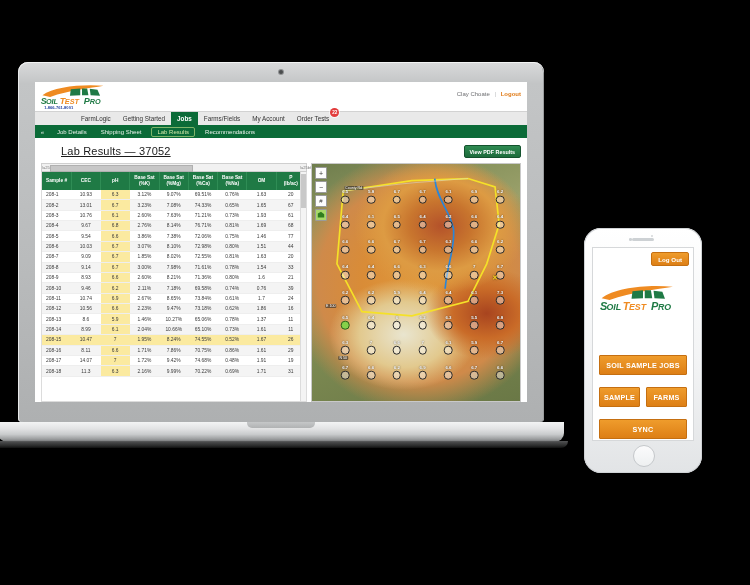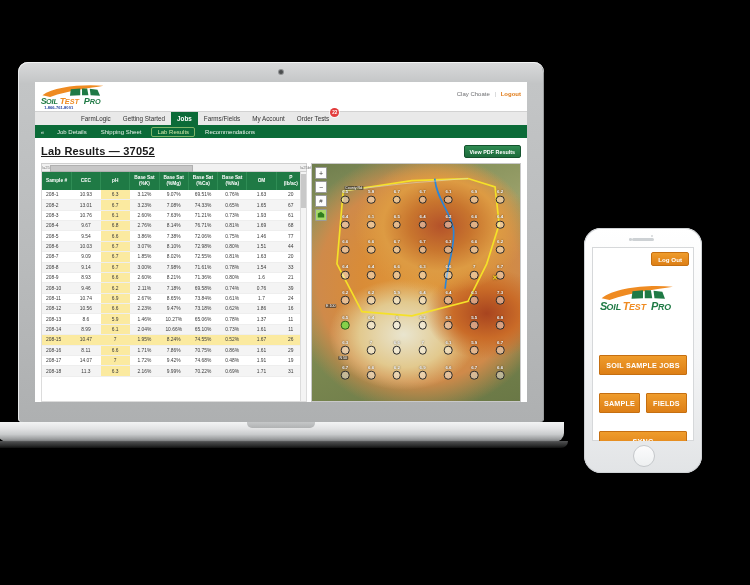--- a/index.html
+++ b/index.html
@@ -42,21 +42,21 @@
     background:#e23b3b;color:#fff;font-size:4.6px;display:flex;align-items:center;justify-content:center;font-weight:bold;
     box-shadow:0 0 0 1px rgba(255,255,255,.55);}
 
   .subnav{height:13px;background:#0b6b38;display:flex;align-items:stretch;flex:0 0 auto;}
   .subnav .collapse{width:15px;display:flex;align-items:center;justify-content:center;color:#dfe9e2;font-size:6px;}
   .subnav .sitem{font-size:6px;color:#e8f1ea;display:flex;align-items:center;padding:0 7px;white-space:nowrap;}
   .subnav .sitem.active{background:#0b6b38;color:#cfe6a6;border:1px solid #7fb46a;border-radius:2px;margin:1.5px 3px;padding:0 5px;}
 
   .content{flex:1 1 auto;position:relative;background:#fff;padding:7px 6px 0 6px;display:flex;flex-direction:column;min-height:0;}
   .page-head{display:flex;align-items:flex-start;justify-content:space-between;flex:0 0 auto;}
-  .page-title{font-size:11px;font-weight:bold;color:#1a1a1a;text-decoration:underline;letter-spacing:.2px;}
+  .page-title{font-size:11px;font-weight:normal;color:#1a1a1a;text-decoration:underline;letter-spacing:.2px;margin-left:20px;}
   .pdfbtn{background:linear-gradient(180deg,#2f8b52,#1d6b3c);border:1px solid #14532e;color:#fff;font-size:5.4px;
     padding:2.5px 5px;border-radius:2px;font-weight:bold;white-space:nowrap;}
 
   .body-split{display:flex;gap:4px;flex:1 1 auto;min-height:0;margin-top:5px;}
 
   
   .tablewrap{width:266px;display:flex;flex-direction:column;min-height:0;}
   .hscroll{height:7px;background:#f1f1f1;border:1px solid #cfcfcf;display:flex;align-items:center;flex:0 0 auto;position:relative;}
   .hscroll .arrow{width:6px;text-align:center;font-size:4px;color:#777;}
   .hscroll .track{flex:1;height:5px;position:relative;}
@@ -107,21 +107,21 @@
   .phone-spk{position:absolute;left:50%;margin-left:-11px;top:10px;width:22px;height:2.6px;border-radius:2px;background:#cdd1d4;}
   .phone-cam{position:absolute;left:50%;margin-left:-14px;top:10px;width:2.6px;height:2.6px;border-radius:50%;background:#cdd1d4;}
   .phone-cam2{position:absolute;left:50%;margin-left:8px;top:7px;width:1.8px;height:1.8px;border-radius:50%;background:#d5d8da;}
   .phone-home{position:absolute;left:50%;margin-left:-10px;bottom:6px;width:20px;height:20px;border-radius:50%;
     border:1px solid #c5c8cb;background:linear-gradient(180deg,#fbfbfc,#eef0f1);}
   .phone-screen{position:absolute;left:8px;top:19px;width:102px;height:194px;background:#fff;
     box-shadow:inset 0 0 0 1px #d6d8da;overflow:hidden;}
   .mlogout{position:absolute;right:5px;top:5px;background:linear-gradient(180deg,#ef9c2c,#dd7f16);
     border:1px solid #c56f11;color:#fff;font-size:6.2px;padding:2.5px 6px;border-radius:2px;font-weight:bold;}
   .mlogo{position:absolute;left:50%;top:38px;transform:translateX(-50%);width:88px;}
-  .mbtns{position:absolute;left:7px;right:7px;top:108px;display:flex;flex-direction:column;gap:18px;}
+  .mbtns{position:absolute;left:7px;right:7px;top:108px;display:flex;flex-direction:column;gap:12px;}
   .mbtn{background:linear-gradient(180deg,#ef9c2c,#dd7f16);border:1px solid #c56f11;color:#fff;
     font-size:7.2px;font-weight:bold;text-align:center;padding:4.5px 0;border-radius:1px;letter-spacing:.2px;}
   .mrow{display:flex;gap:6px;}
   .mrow .mbtn{flex:1;}
 </style>
 </head>
 <body>
 
 <div class="stage">
 
@@ -586,21 +586,21 @@
           <text x="68" y="56" font-family="Liberation Sans, sans-serif" font-size="20" font-weight="bold" font-style="italic" fill="#ef8b22">EST</text>
           <text x="118" y="56" font-family="Liberation Sans, sans-serif" font-size="25" font-weight="bold" font-style="italic" fill="#1f7a45">P</text>
           <text x="134" y="56" font-family="Liberation Sans, sans-serif" font-size="20" font-weight="bold" font-style="italic" fill="#1f7a45">RO</text>
         </svg>
       </div>
 
       <div class="mbtns">
         <div class="mbtn">SOIL SAMPLE JOBS</div>
         <div class="mrow">
           <div class="mbtn">SAMPLE</div>
-          <div class="mbtn">FIELDS</div>
+          <div class="mbtn">FARMS</div>
         </div>
         <div class="mbtn">SYNC</div>
       </div>
     </div>
 
     <div class="phone-home"></div>
   </div>
 
 </div>
 

